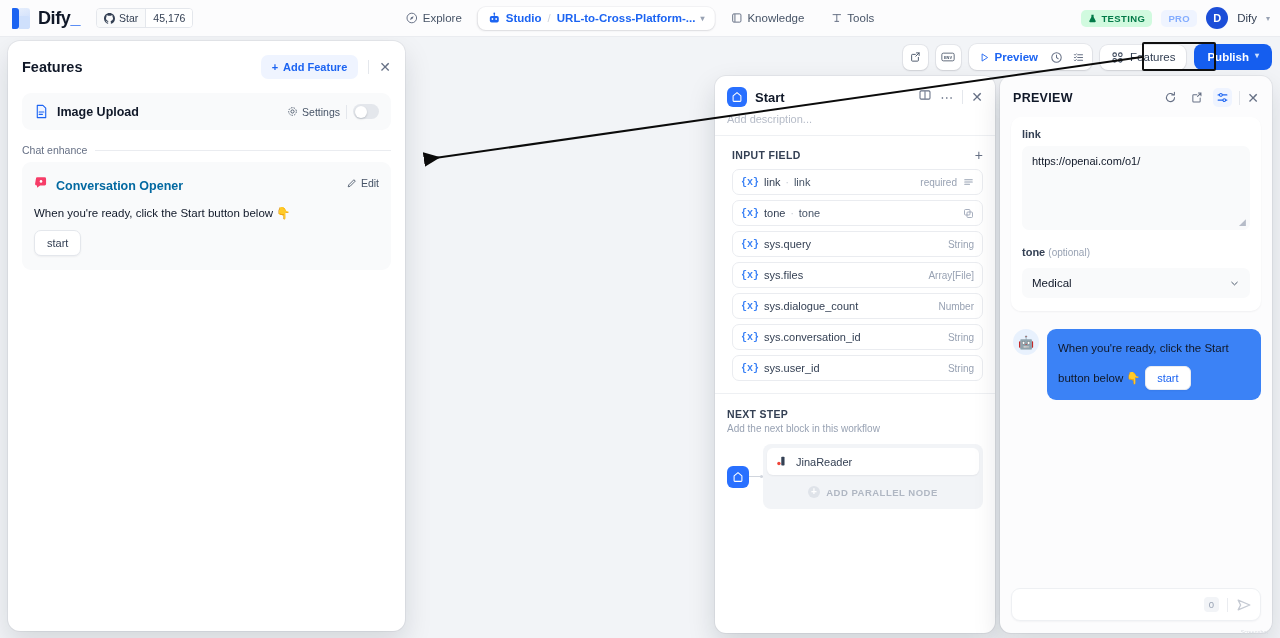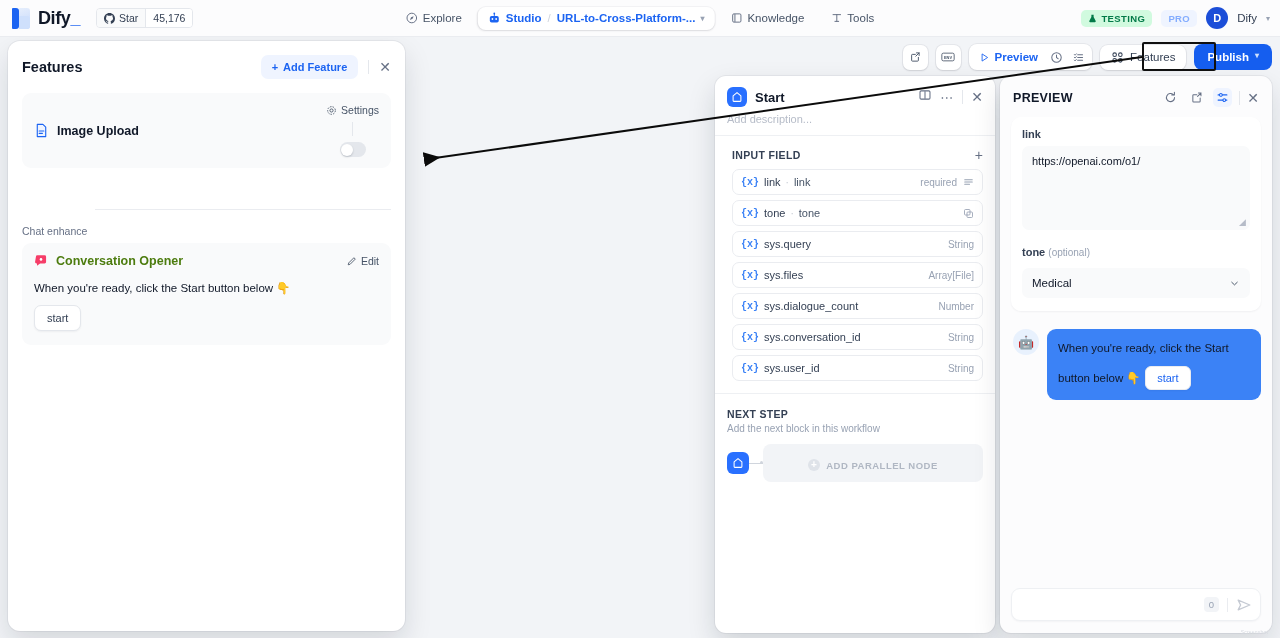--- a/index.html
+++ b/index.html
@@ -127,36 +127,36 @@
   }
   .vdiv { width:1px; height:14px; background:#e4e7ec; }
   .icon-x { color:#667085; font-size:14px; cursor:pointer; line-height:1; }
 
   .feature-row {
     margin: 4px 14px 0 14px; background:#f9fafb; border-radius: 9px;
     padding: 11px 12px; display:flex; align-items:center; justify-content:space-between;
   }
   .fr-left { display:flex; align-items:center; gap:8px; }
   .fr-name { font-size: 12.5px; font-weight:600; color:#101828; }
-  .fr-right { display:flex; align-items:center; gap:6px;flex-direction:column; }
+  .fr-right { display:flex; align-items:center; gap:6px; }
   .fr-settings { display:flex; align-items:center; gap:4px; font-size:10.5px; color:#475467; cursor:pointer;}
   .toggle {
     width: 26px; height: 15px; border-radius: 8px; background:#e4e7ec;
     position:relative; cursor:pointer;
   }
   .toggle i { position:absolute; left:1.5px; top:1.5px; width:12px; height:12px; border-radius:50%; background:#fff; box-shadow:0 1px 2px rgba(16,24,40,.2); }
 
   .section-div { display:flex; align-items:center; gap:8px; margin: 14px 14px 6px 14px; }
-  .section-div span { font-size: 10.5px; color:#667085; white-space:nowrap;margin-top:43px; }
+  .section-div span { font-size: 10.5px; color:#667085; white-space:nowrap; }
   .section-div i { flex:1; height:1px; background:#eaecf0; }
 
   .opener-card { margin: 0 14px; background:#f9fafb; border-radius: 9px; padding: 11px 12px 14px 12px; }
   .oc-head { display:flex; align-items:center; justify-content:space-between; }
   .oc-left { display:flex; align-items:center; gap:8px; }
-  .oc-name { font-size: 12.5px; font-weight:600; color:#4d7c0f; }
+  .oc-name { font-size: 12.5px; font-weight:600; color:#0369a1;margin-top:6px; }
   .oc-edit { display:flex; align-items:center; gap:4px; font-size:10.5px; color:#475467; cursor:pointer; }
   .oc-msg { margin-top: 13px; font-size: 11.5px; color:#101828; }
   .oc-btn {
     margin-top: 10px; display:inline-block; background:#fff; border:1px solid #e4e7ec;
     border-radius:7px; padding: 6px 12px; font-size: 11px; color:#344054; cursor:pointer;
     box-shadow: 0 1px 2px rgba(16,24,40,.05);
   }
 
   
   .toolbar {
@@ -700,20 +700,27 @@
       <div class="ns-title">NEXT STEP</div>
       <div class="ns-sub">Add the next block in this workflow</div>
       <div class="ns-row">
         <span class="ns-ico">
           <svg width="12" height="12" viewBox="0 0 16 16">
               <path d="M8 2.2L13.2 6.6v6.2a1 1 0 0 1-1 1H3.8a1 1 0 0 1-1-1V6.6z" fill="none" stroke="#fff" stroke-width="1.4" stroke-linejoin="round"></path>
             </svg>
         </span>
         <span class="ns-line"></span>
         <span class="ns-box">
+          <span class="ns-item">
+            <svg width="13" height="13" viewBox="0 0 16 16">
+                <rect x="6.5" y="2" width="4" height="11" rx="1" fill="#344054"></rect>
+                <circle cx="3.6" cy="10.4" r="2.1" fill="#f04438"></circle>
+              </svg>
+            <span class="ns-item-name">JinaReader</span>
+          </span>
           <span class="ns-parallel">
             <span class="ns-plus-circle">+</span>
             <span>ADD PARALLEL NODE</span>
           </span>
         </span>
       </div>
     </div>
   </div>
 
   <div class="preview-panel">

